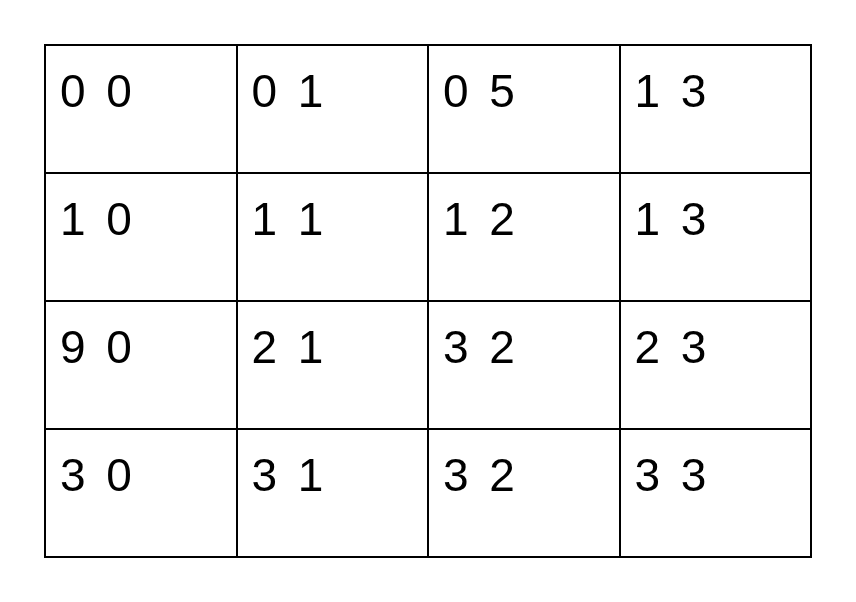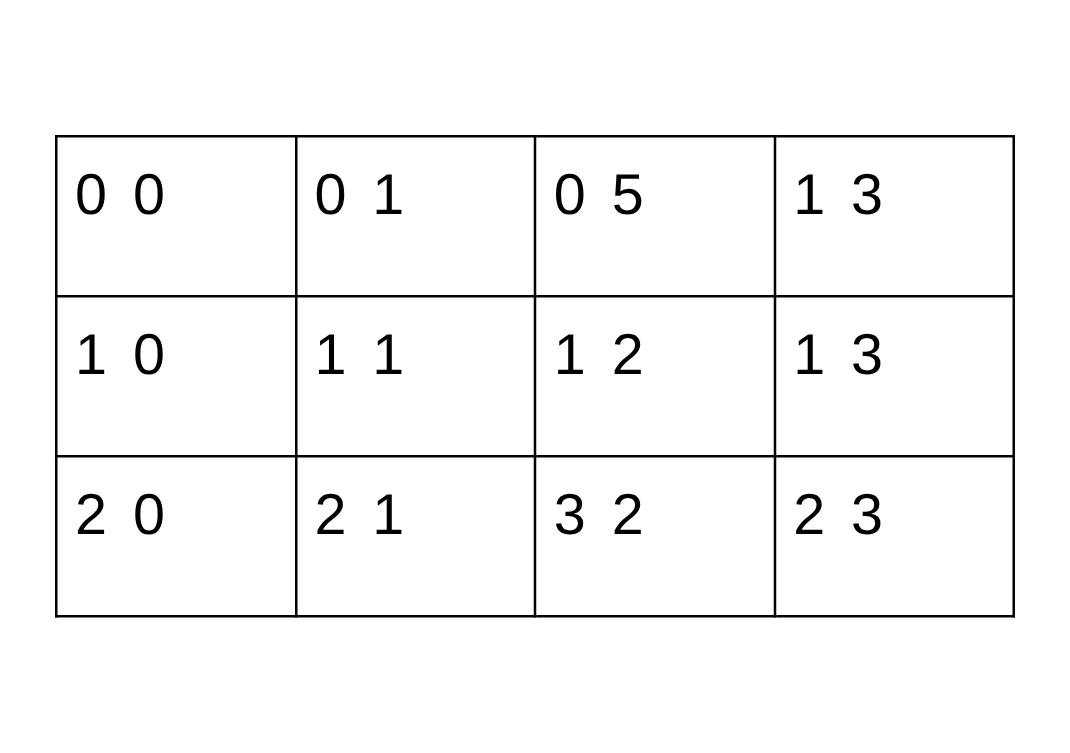--- a/index.html
+++ b/index.html
@@ -44,19 +44,25 @@
       <td>0 5</td>
       <td>1 3</td>
     </tr>
     <tr>
       <td>1 0</td>
       <td>1 1</td>
       <td>1 2</td>
       <td>1 3</td>
     </tr>
     <tr>
-      <td>2 0</td>
+      <td>9 0</td>
       <td>2 1</td>
       <td>3 2</td>
       <td>2 3</td>
+    </tr>
+    <tr>
+      <td>3 0</td>
+      <td>3 1</td>
+      <td>3 2</td>
+      <td>3 3</td>
     </tr>
   </tbody>
 </table>
 
 </body></html>

